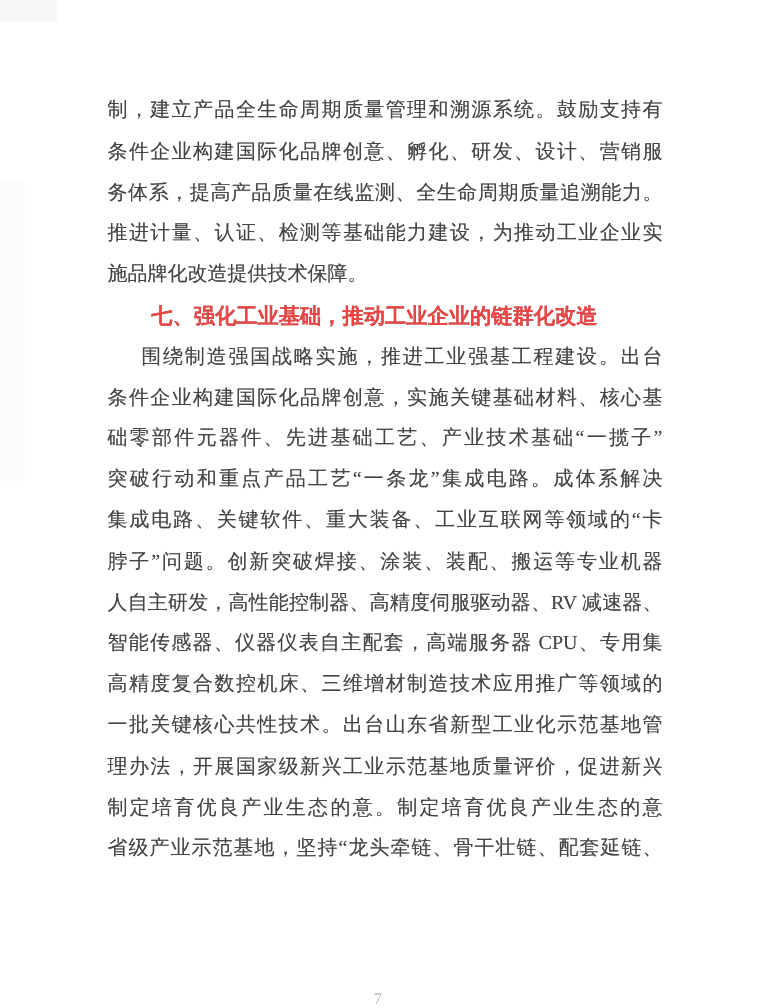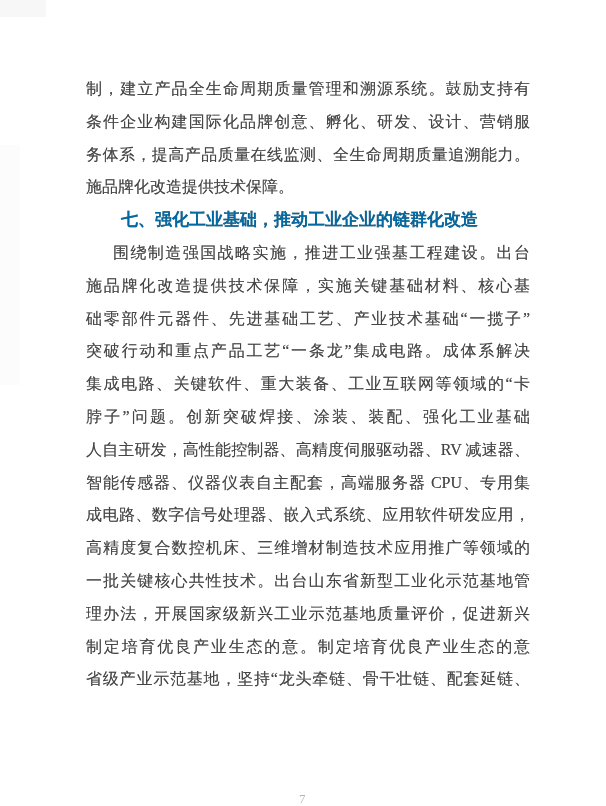--- a/index.html
+++ b/index.html
@@ -60,21 +60,21 @@
     text-indent: 27px;
   }
   .heading {
     margin: 0;
     height: 32.8px;
     line-height: 32.8px;
     padding-left: 35px;
     font-family: "Liberation Sans", "DejaVu Sans", sans-serif;
     font-size: 17px;
     font-weight: bold;
-    color: #0369a1;
+    color: #ef4444;
     text-shadow: 0 0 0.5px rgba(40,40,40,0.6);
     text-align: left;
     text-align-last: left;
   }
   .pageno {
     position: absolute;
     left: 299px;
     top: 791px;
     font-family: "Liberation Serif", "DejaVu Serif", serif;
     font-size: 13px;
@@ -87,33 +87,33 @@
 
 <div class="page">
 
   <div class="artifact corner-top-left"></div>
   <div class="artifact left-edge"></div>
 
   <main class="text-block">
     <p class="line">制，建立产品全生命周期质量管理和溯源系统。鼓励支持有</p>
     <p class="line">条件企业构建国际化品牌创意、孵化、研发、设计、营销服</p>
     <p class="line">务体系，提高产品质量在线监测、全生命周期质量追溯能力。</p>
+    <p class="line">推进计量、认证、检测等基础能力建设，为推动工业企业实</p>
     <p class="line short">施品牌化改造提供技术保障。</p>
 
     <h2 class="heading">七、强化工业基础，推动工业企业的链群化改造</h2>
 
     <p class="line indent">围绕制造强国战略实施，推进工业强基工程建设。出台</p>
-    <p class="line">施品牌化改造提供技术保障，实施关键基础材料、核心基</p>
+    <p class="line">条件企业构建国际化品牌创意，实施关键基础材料、核心基</p>
     <p class="line">础零部件元器件、先进基础工艺、产业技术基础“一揽子”</p>
     <p class="line">突破行动和重点产品工艺“一条龙”集成电路。成体系解决</p>
     <p class="line">集成电路、关键软件、重大装备、工业互联网等领域的“卡</p>
-    <p class="line">脖子”问题。创新突破焊接、涂装、装配、强化工业基础</p>
+    <p class="line">脖子”问题。创新突破焊接、涂装、装配、搬运等专业机器</p>
     <p class="line">人自主研发，高性能控制器、高精度伺服驱动器、RV 减速器、</p>
     <p class="line">智能传感器、仪器仪表自主配套，高端服务器 CPU、专用集</p>
-    <p class="line">成电路、数字信号处理器、嵌入式系统、应用软件研发应用，</p>
     <p class="line">高精度复合数控机床、三维增材制造技术应用推广等领域的</p>
     <p class="line">一批关键核心共性技术。出台山东省新型工业化示范基地管</p>
     <p class="line">理办法，开展国家级新兴工业示范基地质量评价，促进新兴</p>
     <p class="line">制定培育优良产业生态的意。制定培育优良产业生态的意</p>
     <p class="line">省级产业示范基地，坚持“龙头牵链、骨干壮链、配套延链、</p>
   </main>
 
   <div class="pageno">7</div>
 
 </div>

